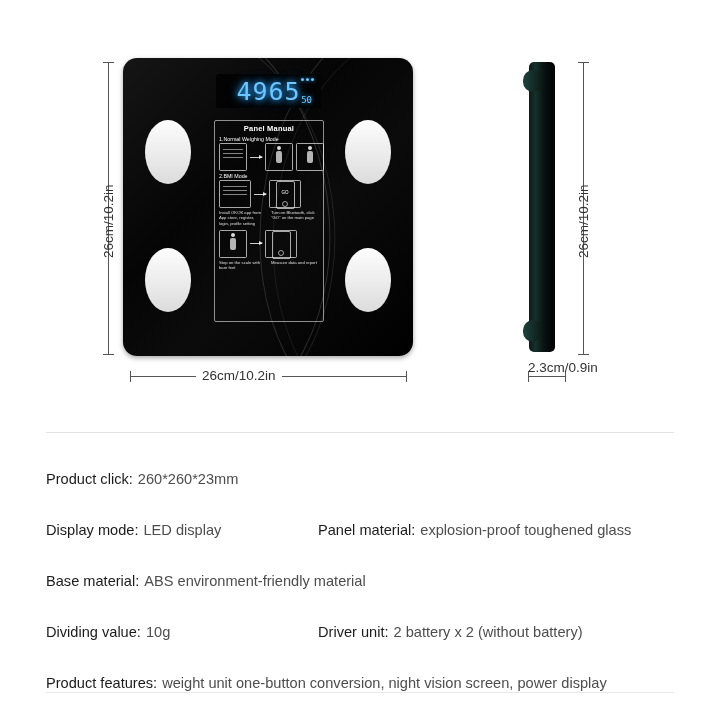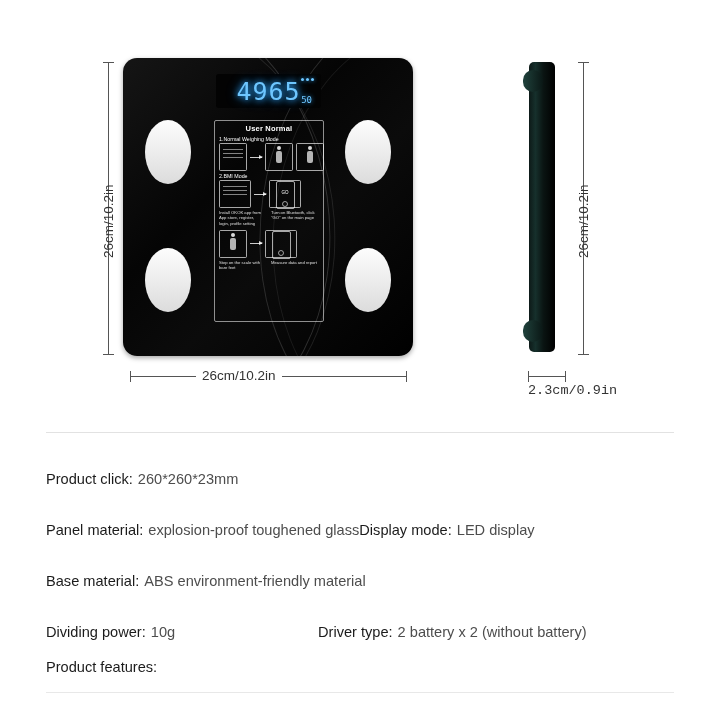--- a/index.html
+++ b/index.html
@@ -334,21 +334,21 @@
         <div class="led-digits">4965</div>
         <div class="led-sub">50</div>
         <div class="led-dots">
             <i></i>
             <i></i>
             <i></i>
           </div>
       </div>
 
       <div class="manual">
-        <div class="manual-title">User Normal</div>
+        <div class="manual-title">Panel Manual</div>
 
         <div class="manual-sec">1.Normal Weighing Mode</div>
         <div class="row">
           <div class="box">
               <div class="box-lines"></div>
             </div>
           <div class="arrow"></div>
           <div class="box">
               <div class="person" style="margin:2px auto;"></div>
             </div>
@@ -416,66 +416,67 @@
     <div class="dim-label" style="left:196px; top:368px; background:#fff; padding:0 6px;">26cm/10.2in</div>
 
     <div class="dim-line dim-v" style="left:583px; top:62px; height:292px;"></div>
     <div class="tick" style="left:578px; top:62px; width:11px; height:1px;"></div>
     <div class="tick" style="left:578px; top:354px; width:11px; height:1px;"></div>
     <div class="dim-label vert" style="left:576px; top:258px;">26cm/10.2in</div>
 
     <div class="dim-line dim-h" style="left:528px; top:376px; width:38px;"></div>
     <div class="tick" style="left:528px; top:371px; width:1px; height:11px;"></div>
     <div class="tick" style="left:565px; top:371px; width:1px; height:11px;"></div>
-    <div class="dim-label" style="left:528px; top:383px;font-family:Liberation Mono, monospace;">2.3cm/0.9in</div>
+    <div class="dim-label" style="left:528px; top:360px;">2.3cm/0.9in</div>
   </div>
 
   <div class="specs">
     <div class="hr"></div>
     <div class="spec-rows">
 
       <div class="spec-row">
         <div class="spec-cell left">
           <span class="spec-label">Product click:</span>
           <span class="spec-value">260*260*23mm</span>
         </div>
       </div>
 
       <div class="spec-row">
+        <div class="spec-cell left">
+          <span class="spec-label">Display mode:</span>
+          <span class="spec-value">LED display</span>
+        </div>
         <div class="spec-cell">
           <span class="spec-label">Panel material:</span>
           <span class="spec-value">explosion-proof toughened glass</span>
-        </div>
-        <div class="spec-cell left">
-          <span class="spec-label">Display mode:</span>
-          <span class="spec-value">LED display</span>
         </div>
       </div>
 
       <div class="spec-row">
         <div class="spec-cell">
           <span class="spec-label">Base material:</span>
           <span class="spec-value">ABS environment-friendly material</span>
         </div>
       </div>
 
       <div class="spec-row">
         <div class="spec-cell left">
-          <span class="spec-label">Dividing power:</span>
+          <span class="spec-label">Dividing value:</span>
           <span class="spec-value">10g</span>
         </div>
         <div class="spec-cell">
-          <span class="spec-label">Driver type:</span>
+          <span class="spec-label">Driver unit:</span>
           <span class="spec-value">2 battery x 2 (without battery)</span>
         </div>
       </div>
 
       <div class="spec-row full">
         <div class="spec-cell">
           <span class="spec-label">Product features:</span>
+          <span class="spec-value">weight unit one-button conversion, night vision screen, power display</span>
         </div>
       </div>
 
     </div>
   </div>
 
   <div class="footer-rule"></div>
 </div>
 
 </body></html>

